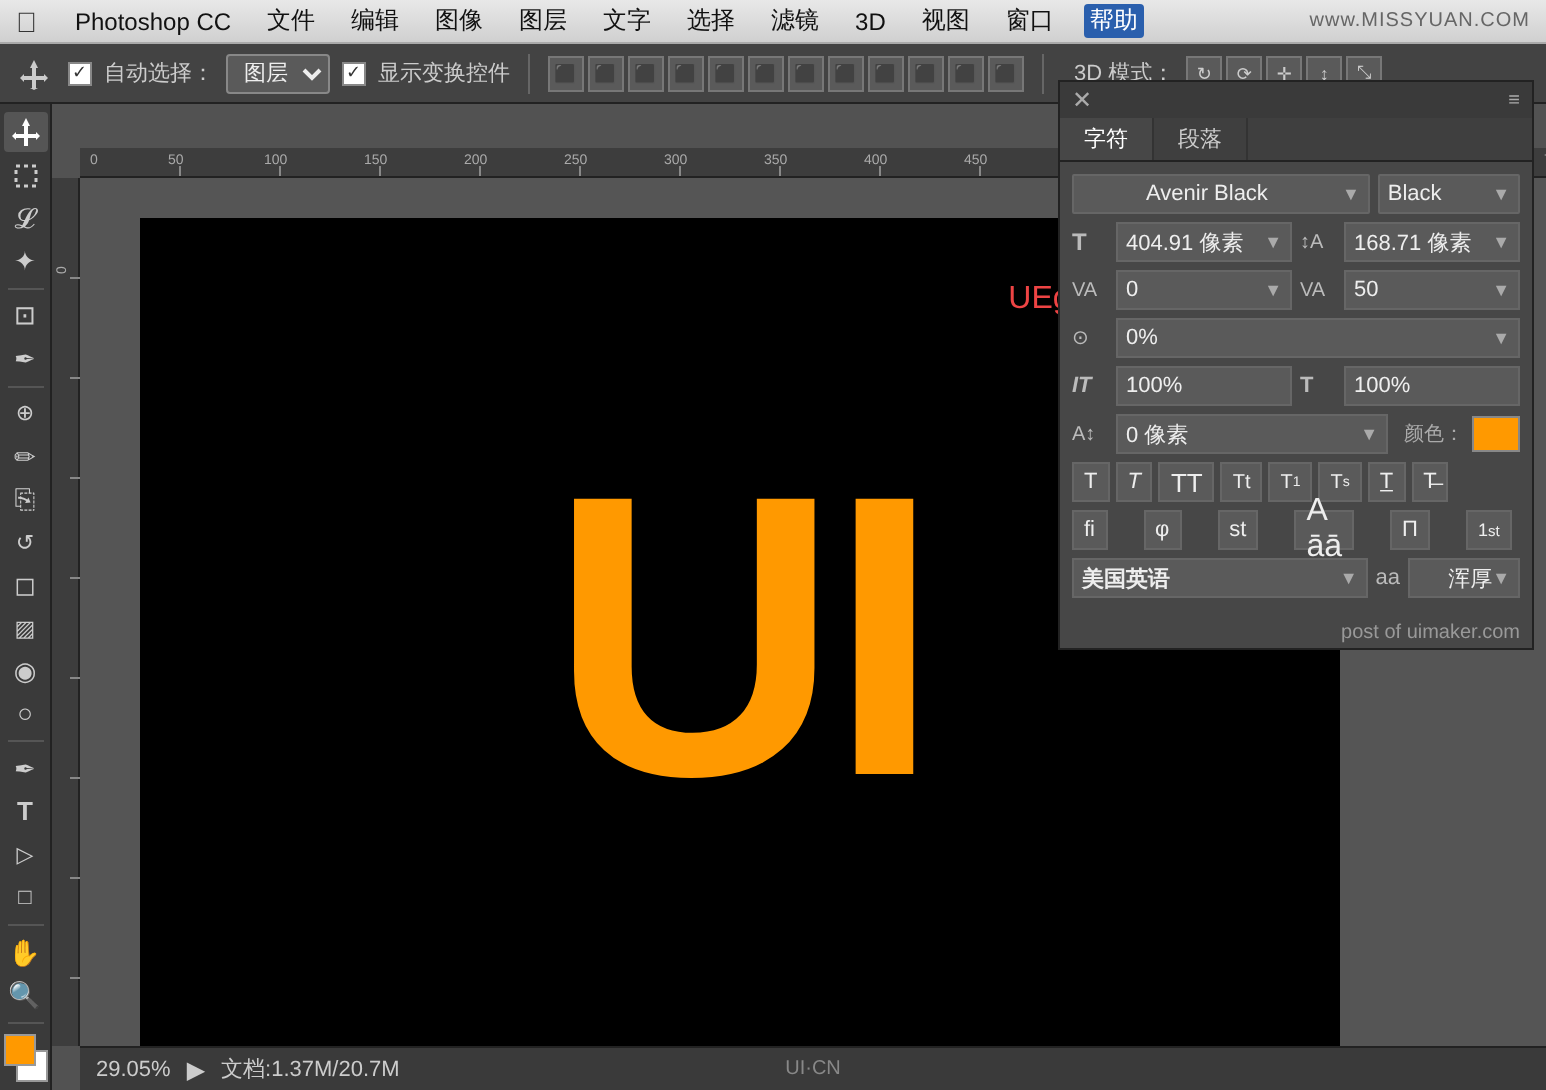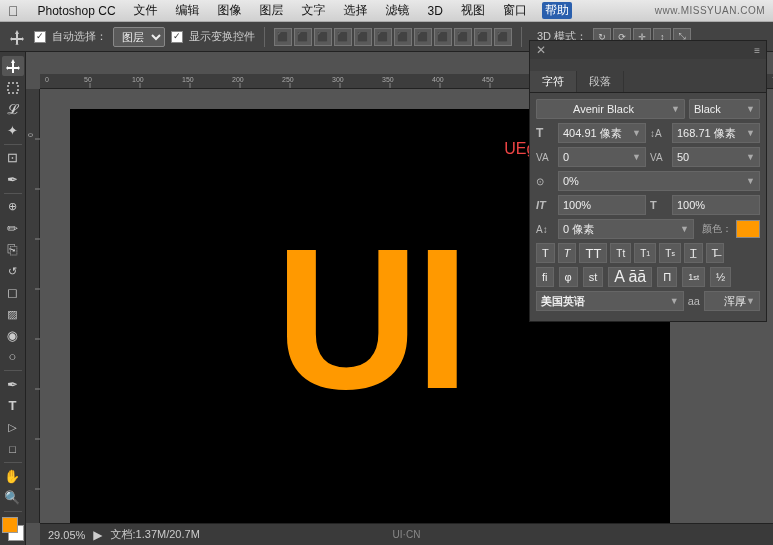--- a/index.html
+++ b/index.html
@@ -339,21 +339,20 @@
       display: flex;
       background: #3f3f3f;
       border-bottom: 1px solid #222;
     }
     .char-tab {
       padding: 3px 12px;
       font-size: 11px;
       color: #ccc;
       cursor: pointer;
       border-right: 1px solid #333;
-      margin-top: 12px;
     }
     .char-tab.active {
       background: #474747;
       color: #fff;
     }
     .char-panel-body {
       padding: 6px;
     }
     .char-row {
       display: flex;
@@ -415,21 +414,21 @@
       cursor: pointer;
       display: flex;
       align-items: center;
       justify-content: center;
     }
     .style-btn.T-normal { font-weight: normal; min-width: 16px; }
     .style-btn.T-italic { font-style: italic; min-width: 16px; }
     .style-btn.T-TT { font-size: 13px; min-width: 18px; }
     .char-alt-row {
       display: flex;
-      gap: 5px;
+      gap: 18px;
       margin-bottom: 4px;
     }
     .alt-btn {
       height: 20px;
       padding: 0 5px;
       background: #5a5a5a;
       border: 1px solid #666;
       color: #eee;
       font-size: 11px;
       cursor: pointer;
@@ -753,13 +752,14 @@
         <span>美国英语</span>
         <span style="color:#aaa;font-size:9px;">▼</span>
       </div>
       <span class="aa-label">aa</span>
       <div class="anti-select" style="display:flex;align-items:center;justify-content:flex-end;cursor:pointer;">
         <span>浑厚</span>
         <span style="color:#aaa;font-size:9px;">▼</span>
       </div>
     </div>
   </div>
+  <div class="panel-post">post of uimaker.com</div>
 </div>
 
 </body></html>

